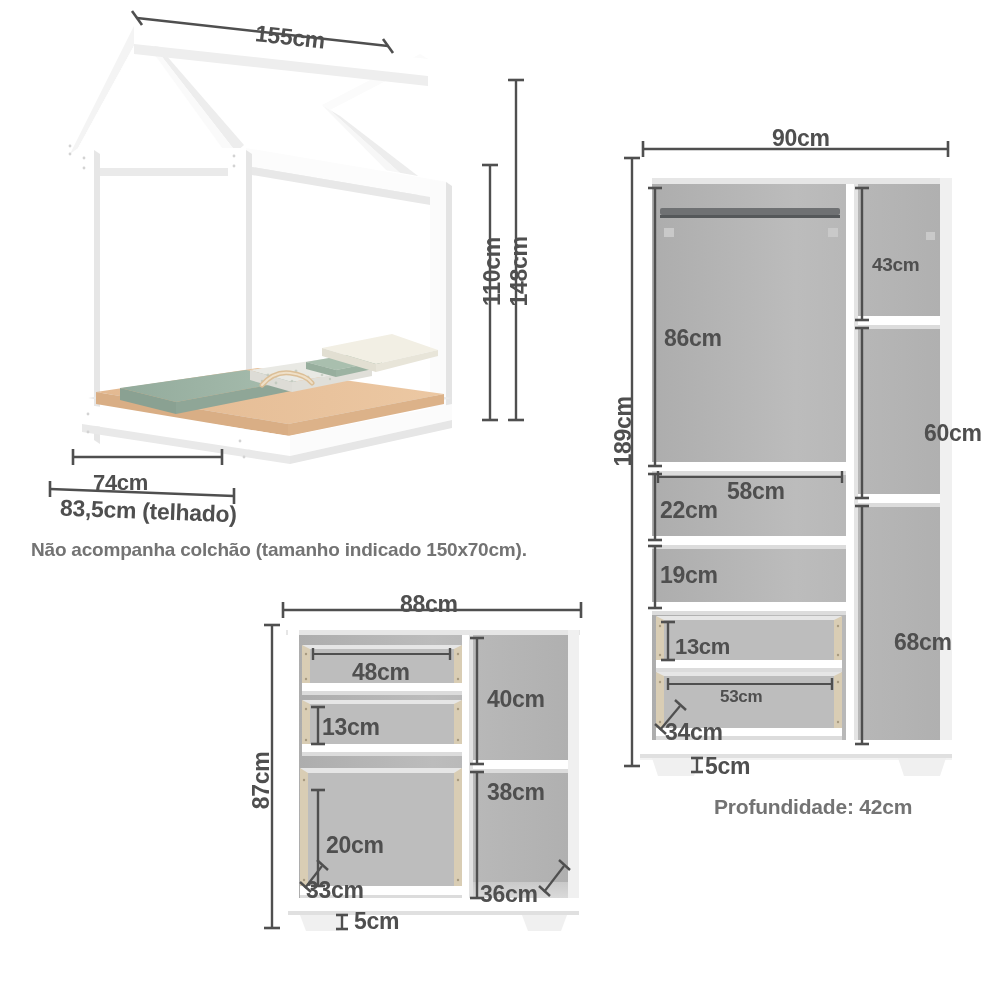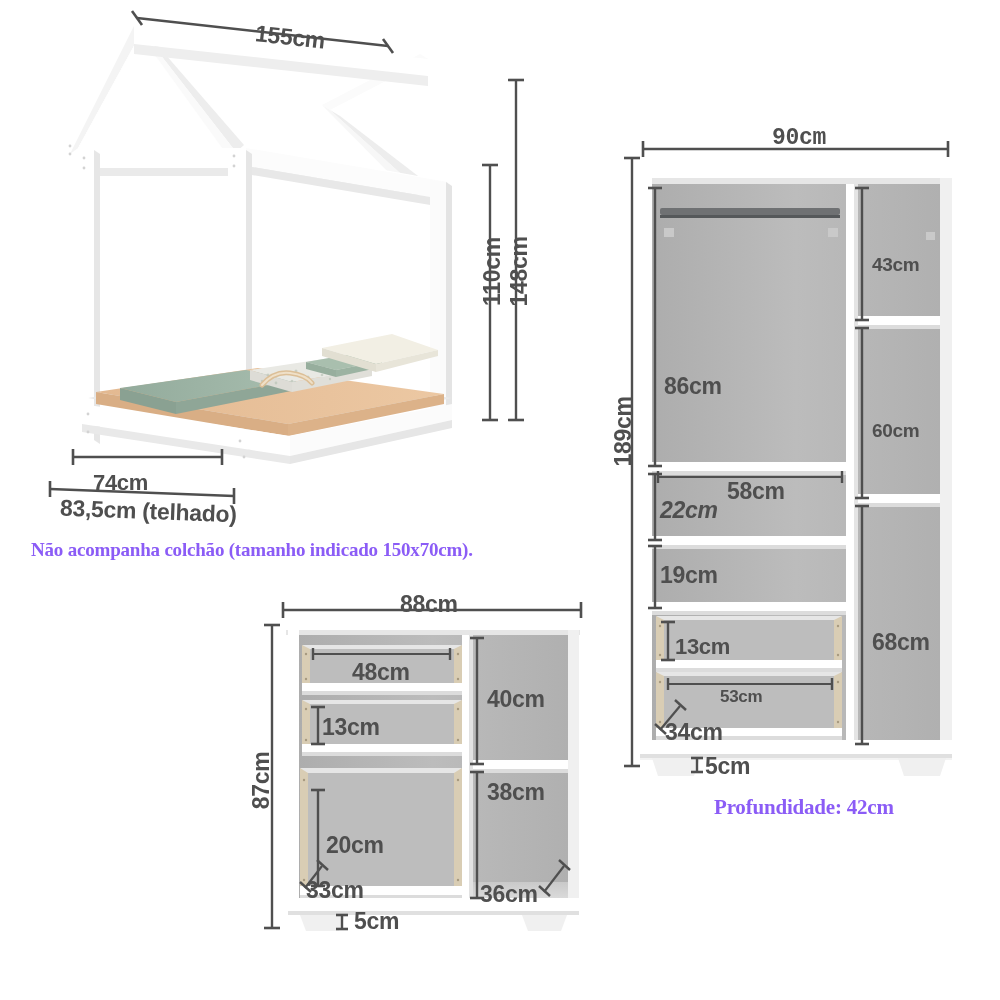--- a/index.html
+++ b/index.html
@@ -17,24 +17,23 @@
     position:absolute;
     font-weight:bold;
     color:#4f4f4f;
     white-space:nowrap;
     letter-spacing:-0.3px;
   }
   .vert{ transform-origin:center; }
   .caption{
     position:absolute;
     font-weight:bold;
-    color:#8b5cf6;
+    color:#737373;
     white-space:nowrap;
     letter-spacing:-0.2px;
-    font-family:Liberation Serif, serif;
   }
 </style>
 </head>
 <body>
 
 <div class="stage">
 
 <svg width="1000" height="1000" viewBox="0 0 1000 1000">
   <defs>
     <linearGradient id="frameShade" x1="0" y1="0" x2="0" y2="1">
@@ -438,35 +437,35 @@
 <div class="dimlabel vert" style="left:458px;top:258px;font-size:23px;transform:rotate(-90deg);">110cm</div>
 
 <div class="dimlabel vert" style="left:484px;top:258px;font-size:23px;transform:rotate(-90deg);">148cm</div>
 
 <div class="dimlabel" style="left:93px;top:470px;font-size:22px;">74cm</div>
 
 <div class="dimlabel" style="left:60px;top:498px;font-size:23px;transform:rotate(2.2deg);">83,5cm (telhado)</div>
 
 <div class="caption" style="left:31px;top:539px;font-size:19px;">Não acompanha colchão (tamanho indicado 150x70cm).</div>
 
-<div class="dimlabel" style="left:772px;top:125px;font-size:23px;font-family:Liberation Mono, monospace;">90cm</div>
+<div class="dimlabel" style="left:772px;top:125px;font-size:23px;">90cm</div>
 
 <div class="dimlabel vert" style="left:588px;top:418px;font-size:23px;transform:rotate(-90deg);">189cm</div>
 
-<div class="dimlabel" style="left:664px;top:325px;font-size:23px;margin-top:48px;">86cm</div>
+<div class="dimlabel" style="left:664px;top:325px;font-size:23px;">86cm</div>
 
 <div class="dimlabel" style="left:872px;top:254px;font-size:19px;">43cm</div>
 
-<div class="dimlabel" style="left:872px;top:420px;font-size:19px;text-align:right;">60cm</div>
-
-<div class="dimlabel" style="left:872px;top:629px;font-size:23px;">68cm</div>
+<div class="dimlabel" style="left:924px;top:420px;font-size:23px;text-align:right;">60cm</div>
+
+<div class="dimlabel" style="left:894px;top:629px;font-size:23px;">68cm</div>
 
 <div class="dimlabel" style="left:727px;top:478px;font-size:23px;">58cm</div>
 
-<div class="dimlabel" style="left:660px;top:497px;font-size:23px;font-style:italic;">22cm</div>
+<div class="dimlabel" style="left:660px;top:497px;font-size:23px;">22cm</div>
 
 <div class="dimlabel" style="left:660px;top:562px;font-size:23px;">19cm</div>
 
 <div class="dimlabel" style="left:675px;top:634px;font-size:22px;">13cm</div>
 
 <div class="dimlabel" style="left:720px;top:687px;font-size:17px;">53cm</div>
 
 <div class="dimlabel" style="left:665px;top:719px;font-size:23px;">34cm</div>
 
 <div class="dimlabel" style="left:705px;top:753px;font-size:23px;">5cm</div>

